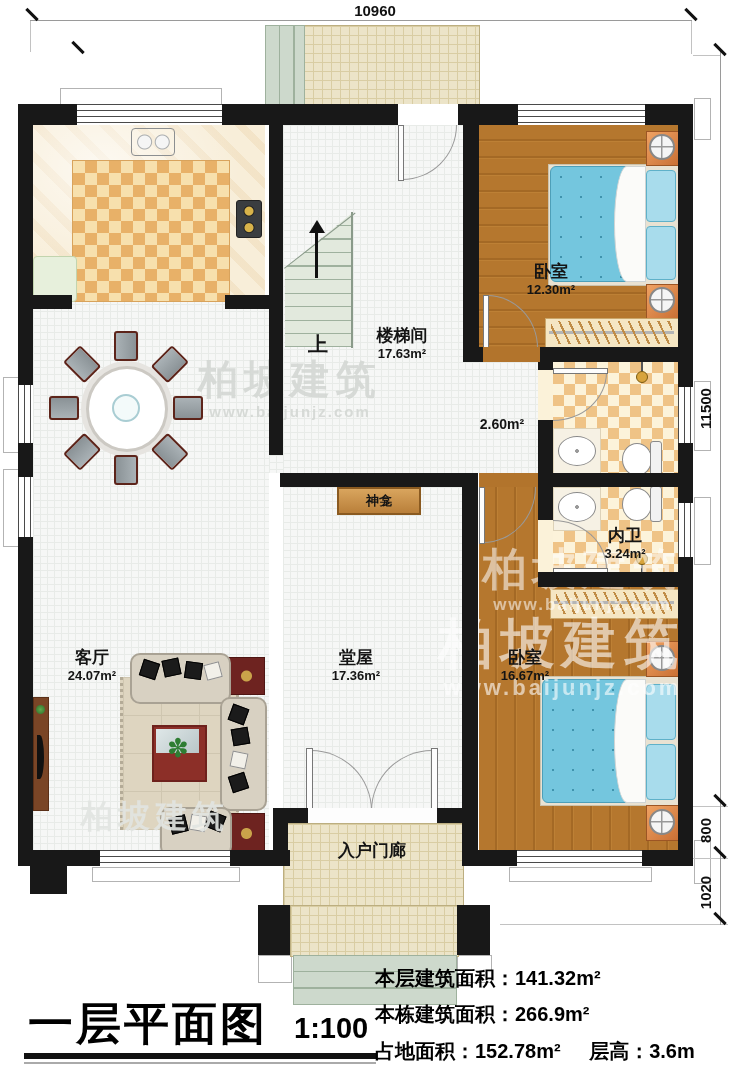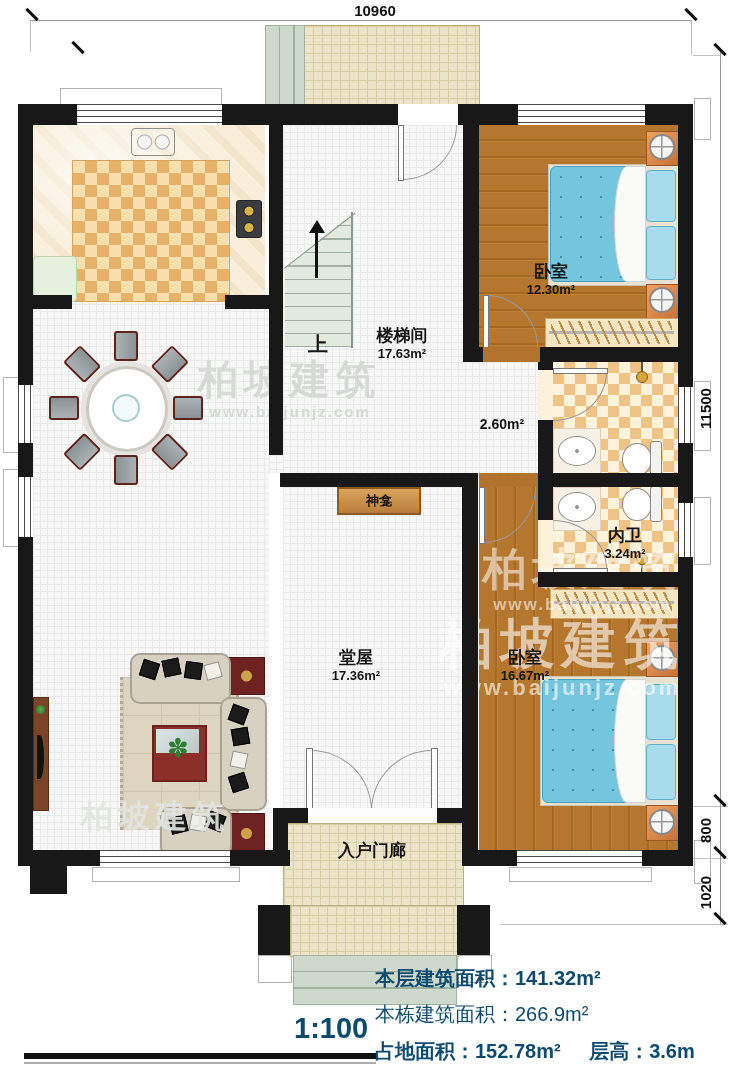--- a/index.html
+++ b/index.html
@@ -42,21 +42,21 @@
   .rail{position:absolute;background:#b5b5b5;z-index:11}
   .hangstrokes{position:absolute;background:repeating-linear-gradient(65deg,transparent 0 7px,#c08c46 7px 9px);z-index:12}
   .tbowl{position:absolute;background:#fff;border:1.5px solid #8a8a8a;border-radius:50%;z-index:11}
   .ttank{position:absolute;background:#f2f2f2;border:1.5px solid #8a8a8a;border-radius:3px;z-index:12}
   .sinkbase{position:absolute;background:#f6f1e4;border:1px solid #ddd2b8;z-index:10}
   .sink{position:absolute;background:#fff;border:1.5px solid #8a8a8a;border-radius:50%;background-image:radial-gradient(#9a9a9a 2px,transparent 2.5px);z-index:11}
   .pend{position:absolute;width:10px;height:10px;border-radius:50%;background:#d8a43c;border:1.5px solid #7a5a10;z-index:12}
   .chairhub{position:absolute;z-index:11}
   .chair{position:absolute;left:-13px;top:-10px;width:26px;height:20px;background:linear-gradient(180deg,#aab2b6,#8a9296);border:2px solid #5d241a;border-radius:3px}
   .shrine{position:absolute;background:linear-gradient(#d9a55e,#b97f3a);border:2px solid #8a5a20;z-index:10;text-align:center;font-weight:700;font-size:13px;color:#141414;line-height:24px}
-  .titleblock{position:absolute;z-index:60;color:#0c4a6e}
+  .titleblock{position:absolute;z-index:60;color:#000000}
 </style>
 </head>
 <body>
 
 <div id="plan">
 
   <div class="sill" style="left:60px;top:88px;width:160px;height:15px"></div>
   <div class="sill" style="left:3px;top:377px;width:16px;height:74px"></div>
   <div class="sill" style="left:3px;top:469px;width:16px;height:76px"></div>
   <div class="sill" style="left:694px;top:98px;width:15px;height:40px"></div>
@@ -275,20 +275,24 @@
     <span class="rarea">12.30m²</span>
   </div>
   <div class="rlabel" style="left:575px;top:526px;width:100px">
     <span class="rname">内卫</span>
     <span class="rarea">3.24m²</span>
   </div>
   <div class="rlabel" style="left:475px;top:648px;width:100px">
     <span class="rname">卧室</span>
     <span class="rarea">16.67m²</span>
   </div>
+  <div class="rlabel" style="left:42px;top:648px;width:100px">
+    <span class="rname">客厅</span>
+    <span class="rarea">24.07m²</span>
+  </div>
   <div class="rlabel" style="left:306px;top:648px;width:100px">
     <span class="rname">堂屋</span>
     <span class="rarea">17.36m²</span>
   </div>
   <div class="rlabel" style="left:302px;top:841px;width:140px;font-size:17px">
     <span>入户门廊</span>
   </div>
 
   <div class="dimline" style="left:30px;top:20px;width:662px;height:1px"></div>
   <div class="ext" style="left:30px;top:20px;width:1px;height:32px"></div>
@@ -303,29 +307,32 @@
   <div class="ext" style="left:660px;top:858px;width:68px;height:1px"></div>
   <div class="ext" style="left:500px;top:924px;width:228px;height:1px"></div>
   <div class="tick" style="left:712px;top:48px"></div>
   <div class="tick" style="left:712px;top:799px"></div>
   <div class="tick" style="left:712px;top:851px"></div>
   <div class="tick" style="left:712px;top:917px"></div>
   <div class="dimtxt" style="left:673px;top:400px;width:64px;transform:rotate(-90deg)">11500</div>
   <div class="dimtxt" style="left:678px;top:822px;width:54px;transform:rotate(-90deg)">800</div>
   <div class="dimtxt" style="left:678px;top:884px;width:54px;transform:rotate(-90deg)">1020</div>
 
+  <div class="titleblock" style="left:28px;top:994px;font-size:45px;font-weight:700;letter-spacing:3px">
+    <span>一层平面图</span>
+  </div>
   <div class="titleblock" style="left:294px;top:1012px;font-size:29px;font-weight:700">
     <span>1:100</span>
   </div>
   <div class="abs" style="left:24px;top:1053px;width:352px;height:6px;background:#111;z-index:60"></div>
   <div class="abs" style="left:24px;top:1062px;width:352px;height:2px;background:#aaa;z-index:60"></div>
   <div class="titleblock" style="left:375px;top:965px;font-size:20px;font-weight:600">
     <span>本层建筑面积：</span><span>141.32m²</span>
   </div>
-  <div class="titleblock" style="left:375px;top:1001px;font-size:20px;font-weight:400">
+  <div class="titleblock" style="left:375px;top:1001px;font-size:20px;font-weight:700">
     <span>本栋建筑面积：</span><span>266.9m²</span>
   </div>
   <div class="titleblock" style="left:375px;top:1038px;font-size:20px;font-weight:600">
     <span>占地面积：</span><span>152.78m²</span>
     <span style="margin-left:23px">层高：</span><span>3.6m</span>
   </div>
 
 </div>
 
 </body></html>

